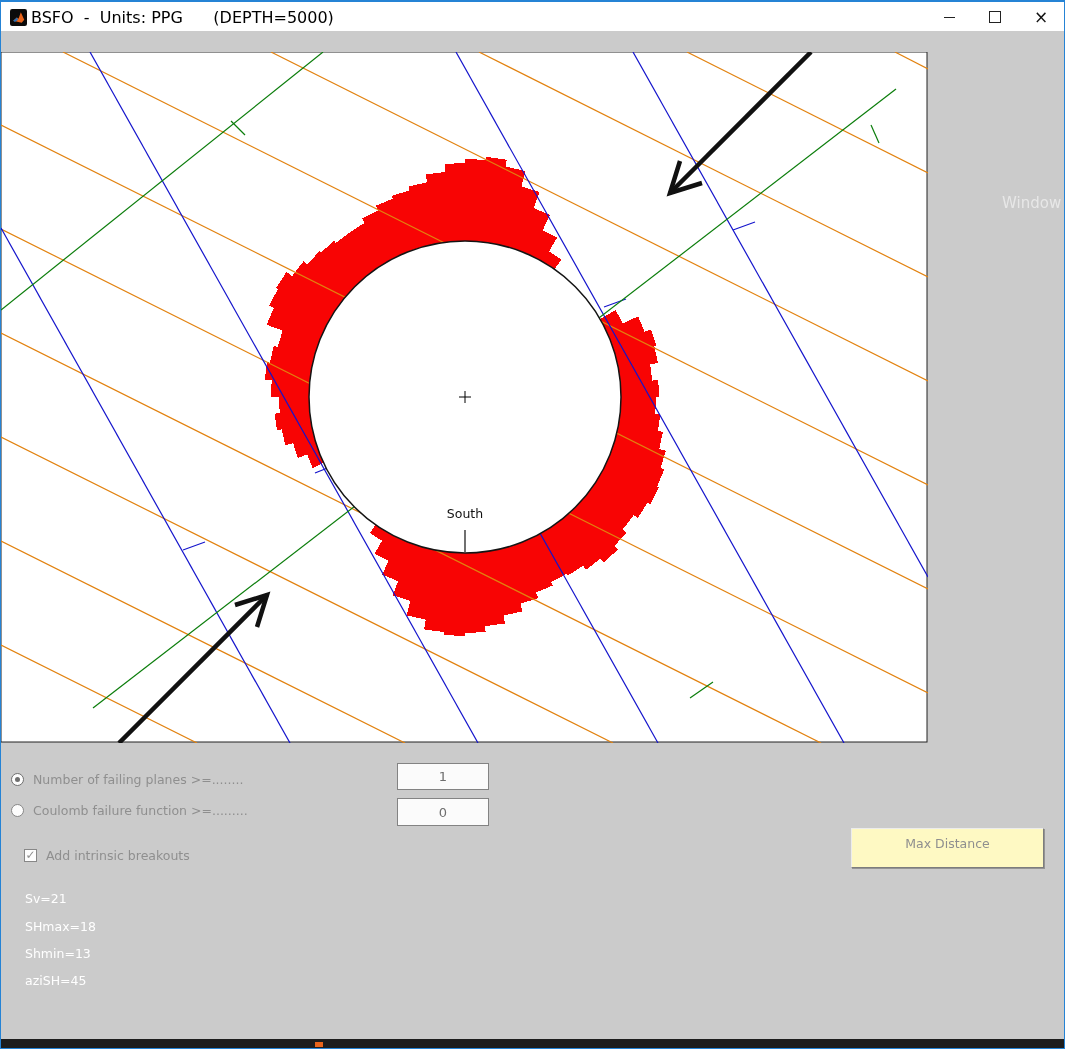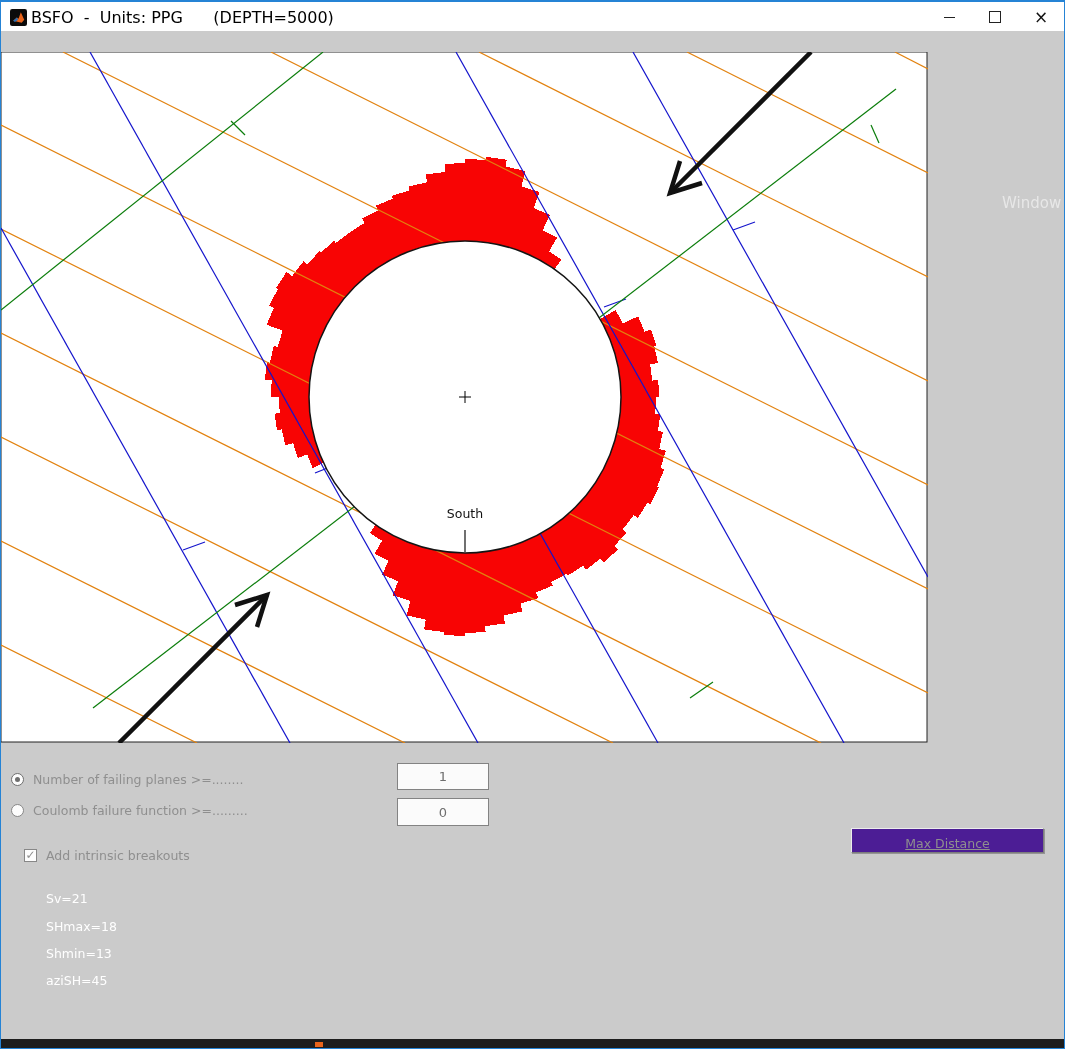--- a/index.html
+++ b/index.html
@@ -39,26 +39,26 @@
     position:absolute;left:396px;width:92px;height:27px;background:#fbfbfb;
     border:1px solid #838383;box-sizing:border-box;text-align:center;
     color:#6e6e6e;font-size:13px;font-family:"DejaVu Sans","Liberation Sans",sans-serif;padding:0;
   }
   .check-row{position:absolute;left:23px;top:847px;display:flex;align-items:center;gap:9px;height:15px;}
   .checkbox{
     width:13px;height:13px;background:#fdfdfd;border:1px solid #878787;box-sizing:border-box;
     color:#8f8f8f;font-size:12px;line-height:11px;text-align:center;flex:0 0 auto;
   }
   .max-btn{
-    position:absolute;left:850px;top:827px;width:193px;height:25px;background:#4c1d95;
+    position:absolute;left:850px;top:827px;width:193px;height:40px;background:#fef9c3;
     border:1px solid;border-color:#ececec #7d7d7d #7d7d7d #ececec;box-sizing:border-box;
-    box-shadow:1px 1px 0 0 #949494;color:#8f8f8f;font-size:12.5px;text-align:center;line-height:29px;text-decoration:underline;
+    box-shadow:1px 1px 0 0 #949494;color:#8f8f8f;font-size:12.5px;text-align:center;line-height:29px;
   }
   
-  .param-col{position:absolute;top:884px;margin-left:21px;}
+  .param-col{position:absolute;top:884px;}
   .param-line{height:27.4px;display:flex;align-items:center;color:#ffffff;font-size:12.5px;white-space:pre;}
   
   .taskbar{position:absolute;left:0;right:0;bottom:0;height:9px;background:#1d1d1d;}
   .taskbar-chip{position:absolute;left:314px;bottom:1px;width:8px;height:5px;background:#e8641b;}
 </style>
 </head>
 <body>
 
 <div class="window">
 

